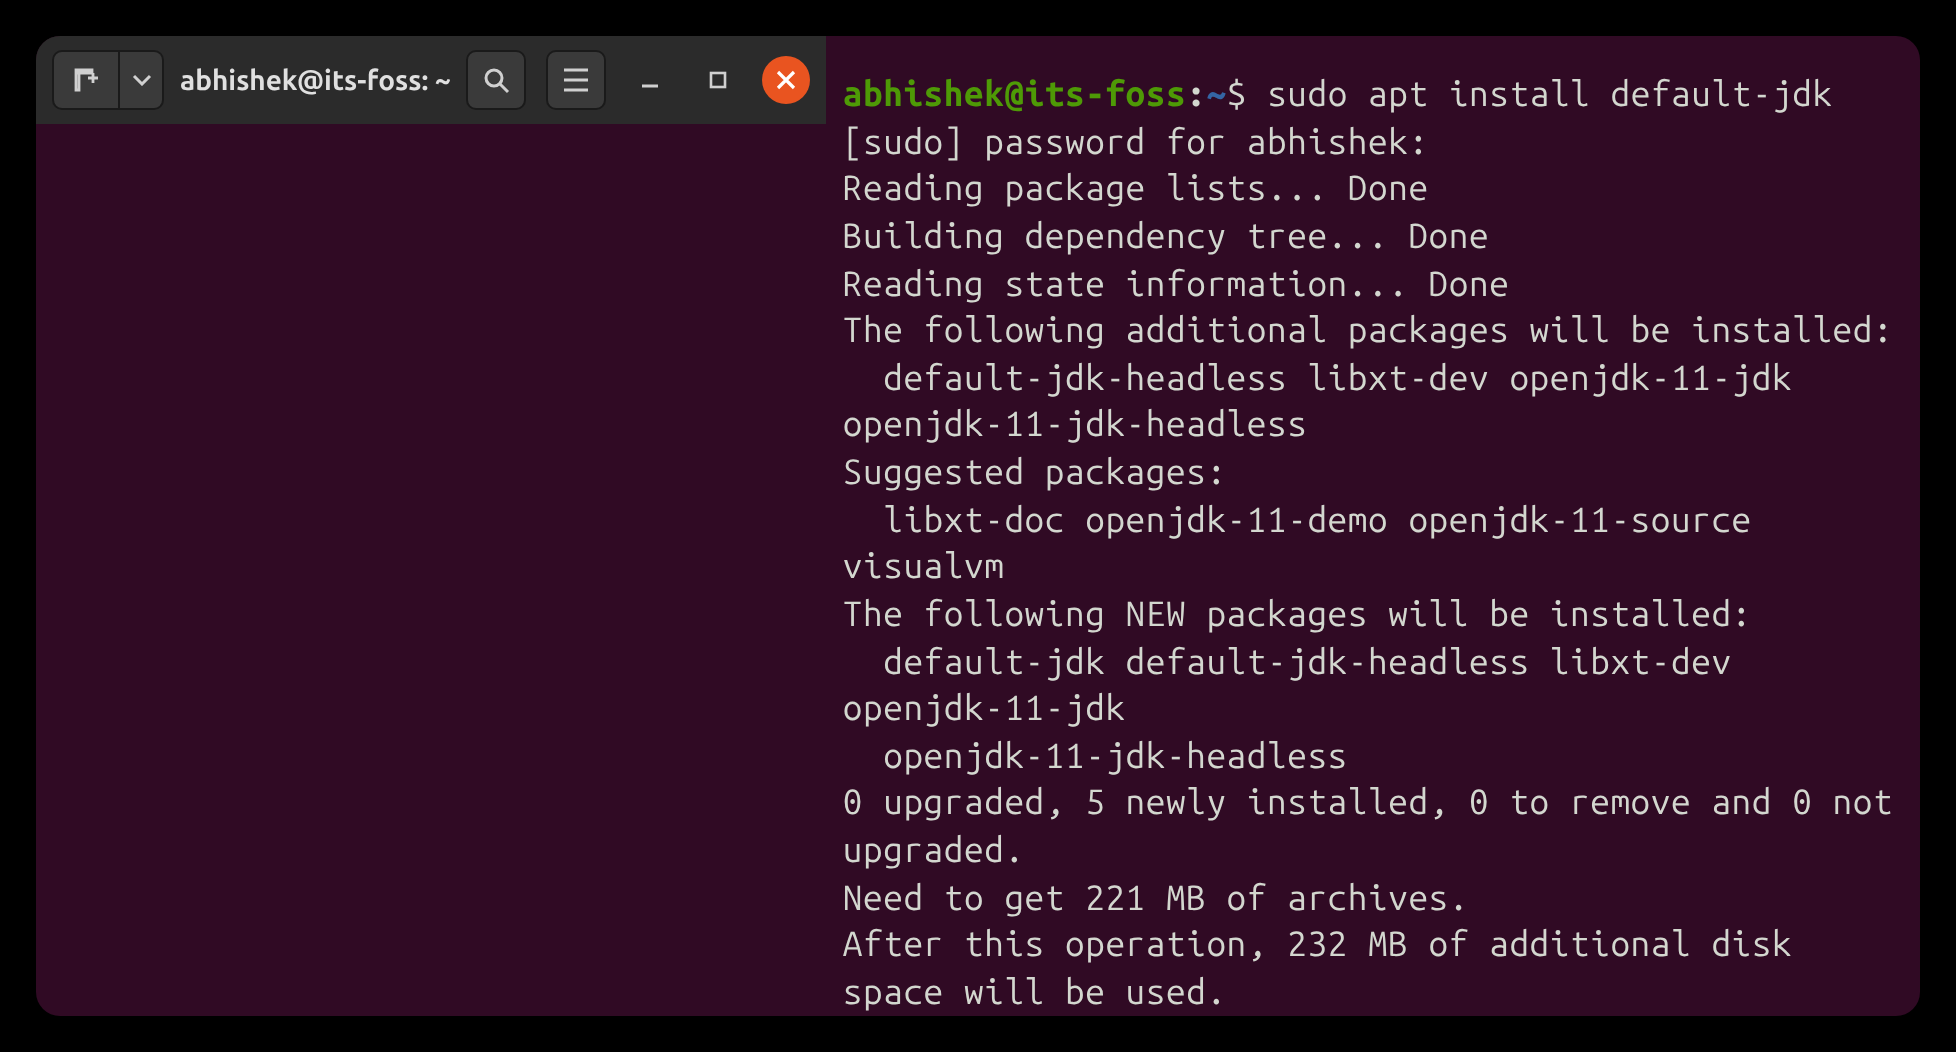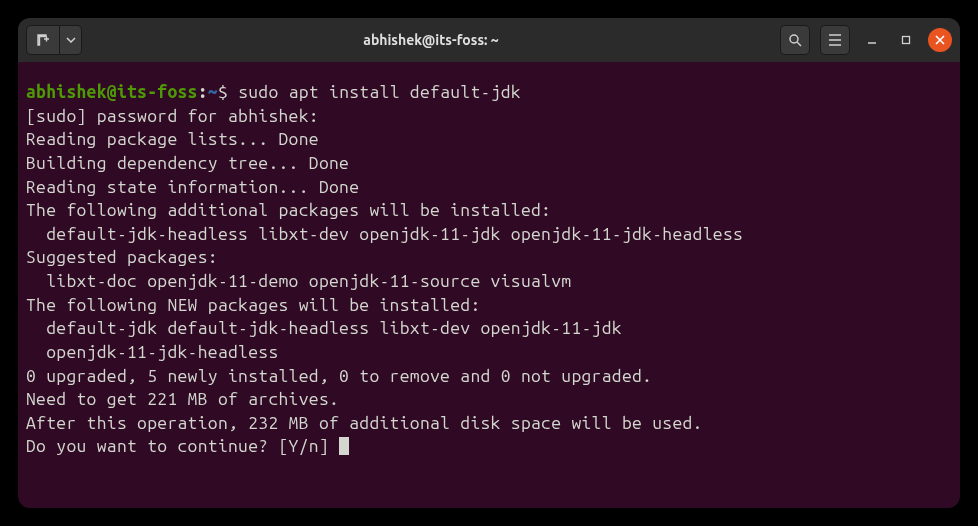--- a/index.html
+++ b/index.html
@@ -14,21 +14,21 @@
       padding: 18px;
       font-family: 'Ubuntu Mono', 'DejaVu Sans Mono', monospace;
     }
     .window {
       width: 100%;
       height: 100%;
       background: #300a24;
       border-radius: 12px;
       overflow: hidden;
       display: flex;
-      flex-direction: column;
+      flex-direction: row;
       box-shadow: 0 4px 20px rgba(0,0,0,0.5);
     }
     .titlebar {
       height: 44px;
       background: #2b2b2b;
       display: flex;
       align-items: center;
       padding: 0 8px;
       gap: 8px;
     }

